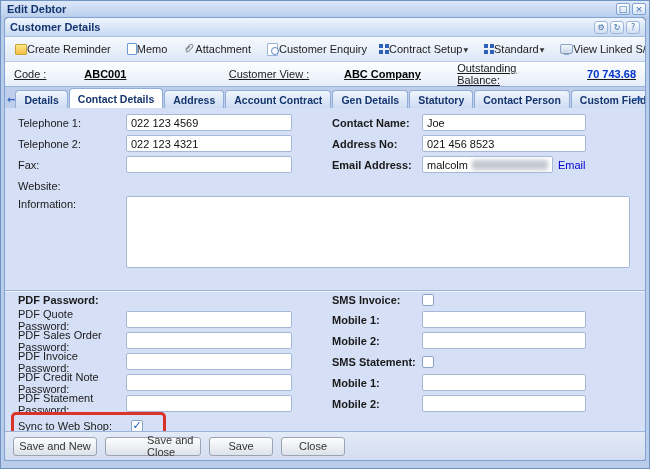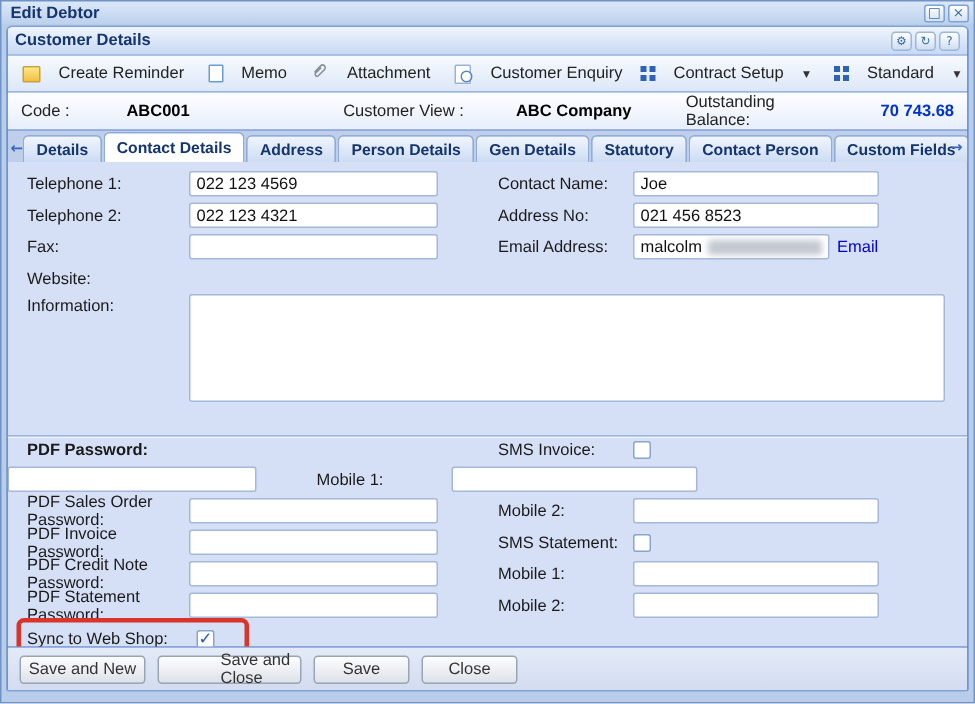--- a/index.html
+++ b/index.html
@@ -10,53 +10,53 @@
   .titlebar { height:15px; display:flex; align-items:center; padding:1px 3px 0 6px;
               background:linear-gradient(#dde8f8,#bcd1ed); }
   .titlebar .title { font-weight:bold; font-size:11px; color:#15356e; }
   .titlebar .spacer { flex:1; }
   .win-btn { width:14px; height:12px; margin-left:2px; border:1px solid #7fa3d4; border-radius:2px;
              background:linear-gradient(#ffffff,#d3e1f4); color:#3a6ea5; font-size:9px; line-height:10px;
              text-align:center; cursor:default; font-family:"DejaVu Sans",sans-serif; }
 
   
   .panel { position:absolute; left:3px; right:3px; top:16px; bottom:7px; border:1px solid #7fa3d4;
-           border-radius:4px 4px 2px 2px; background:#1d4ed8; display:flex; flex-direction:column; overflow:hidden; }
+           border-radius:4px 4px 2px 2px; background:#000000; display:flex; flex-direction:column; overflow:hidden; }
   .panel-header { height:19px; flex:0 0 19px; background:linear-gradient(#eff5fd,#c7d9f3);
                   border-bottom:1px solid #aabfde; display:flex; align-items:center; padding:0 5px; }
   .panel-header .ph-title { font-weight:bold; color:#15356e; }
   .panel-header .spacer { flex:1; }
   .hdr-icon { width:14px; height:13px; margin-left:2px; border:1px solid #9db6da; border-radius:3px;
               background:linear-gradient(#ffffff,#cfdef2); color:#3a6ea5; font-size:8px; line-height:11px;
               text-align:center; font-family:"DejaVu Sans",sans-serif; }
 
   
   .toolbar { height:25px; flex:0 0 25px; display:flex; align-items:center; padding:0 4px;
              background:linear-gradient(#f7fafe,#dce7f7); border-bottom:1px solid #b7c9e4; }
-  .tb-btn { display:flex; align-items:center; gap:12px; padding:3px 6px; border-radius:3px; white-space:nowrap;
+  .tb-btn { display:flex; align-items:center; gap:0; padding:3px 6px; border-radius:3px; white-space:nowrap;
             color:#222; cursor:default; }
   .tb-sep { width:1px; height:16px; background:#b3c5e0; box-shadow:1px 0 0 #f6f9fd; margin:0 2px; }
   .dd-arrow { font-size:6px; color:#333; margin-left:1px; font-family:"DejaVu Sans",sans-serif; }
 
   
   .ic { display:inline-block; flex:0 0 auto; }
   .ic-note { width:12px; height:11px; background:linear-gradient(#ffe787,#f3bf45); border:1px solid #c9a23c; border-radius:1px; }
   .ic-doc { width:10px; height:12px; background:#fff; border:1px solid #6b9bd2; border-radius:1px; }
   .ic-enquiry { position:relative; width:12px; height:12px; }
   .ic-enquiry::before { content:""; position:absolute; left:0; top:0; width:9px; height:11px; background:#fff; border:1px solid #9bb4d6; border-radius:1px; }
   .ic-enquiry::after { content:""; position:absolute; right:0; bottom:0; width:6px; height:6px; border:1.5px solid #5a86c2; border-radius:50%; background:rgba(255,255,255,.7); }
   .ic-grid { position:relative; width:10px; height:10px; }
   .ic-grid::before { content:""; position:absolute; left:0; top:0; width:4px; height:4px; background:#2e62b8;
                      box-shadow:6px 0 0 #2e62b8, 0 6px 0 #2e62b8, 6px 6px 0 #2e62b8; }
   .ic-monitor { position:relative; width:13px; height:10px; background:linear-gradient(#f2f6fb,#ccd7e6); border:1px solid #8aa4c8; border-radius:2px; }
   .ic-monitor::after { content:""; position:absolute; left:3px; bottom:-2px; width:5px; height:1px; background:#8aa4c8; }
 
   
   .summary { height:37px; flex:0 0 19px; display:flex; align-items:center; padding:0 9px;
-             background:linear-gradient(#fdfeff,#e7eefa); border-bottom:1px solid #9fb6da; }
+             background:linear-gradient(#fdfeff,#e7eefa); border-bottom:1px solid #9fb6da;text-decoration:underline; }
   .summary .lab { color:#222; }
   .summary .val { font-weight:bold; color:#000; }
   .s-code-lab { width:72px; }
   .s-code-val { width:148px; }
   .s-name-lab { width:118px; }
   .s-name-val { width:116px; }
   .s-bal-lab  { margin-left:auto; }
   .s-bal-val  { width:78px; text-align:right; color:#0033cc !important; }
 
   
@@ -68,21 +68,21 @@
   .tab { height:18px; display:flex; align-items:center; padding:0 8px; margin-right:1px; white-space:nowrap;
          background:linear-gradient(#f0f5fd,#cddcf3); border:1px solid #8fadd6; border-bottom:none;
          border-radius:4px 4px 0 0; color:#15356e; font-weight:bold; font-size:10.5px; cursor:default;margin-top:16px; }
   .tab.active { background:#fff; height:20px; }
 
   
   .form { flex:1; background:#d5dff5; padding-top:4px; display:flex; flex-direction:column; overflow:hidden; }
   .row { height:21px; flex:0 0 21px; display:flex; align-items:center; }
   .lbl-l { width:121px; padding-left:13px; }
   .fld-l { width:166px; position:relative; }
-  .lbl-r { width:130px; padding-left:40px; }
+  .lbl-r { width:130px; padding-left:40px;font-weight:bold; }
   .fld-r { width:164px; position:relative; display:flex; align-items:center; }
   input.txt { width:100%; height:17px; border:1px solid #a6b8d8; border-radius:2px; background:#fff;
               font:11px "Liberation Sans", sans-serif; color:#111; padding:0 4px; }
   .row-info { height:78px; flex:0 0 78px; align-items:flex-start; }
   .row-info .lbl-l { padding-top:2px; }
   textarea.big { width:504px; height:72px; border:1px solid #a6b8d8; border-radius:2px; background:#fff;
                  resize:none; font:11px "Liberation Sans", sans-serif; padding:2px 4px; }
   .gap16 { height:16px; flex:0 0 16px; }
   .hsep { height:1px; flex:0 0 1px; background:#9db4da; box-shadow:0 1px 0 #eef3fb; }
   .row-head { height:18px; flex:0 0 18px; display:flex; align-items:center; }
@@ -180,21 +180,21 @@
       <span class="val s-name-val">ABC Company</span>
       <span class="lab s-bal-lab">Outstanding Balance:</span>
       <span class="val s-bal-val">70 743.68</span>
     </div>
 
     <div class="tabbar">
       <span class="tab-scroll">←</span>
       <div class="tab">Details</div>
       <div class="tab active">Contact Details</div>
       <div class="tab">Address</div>
-      <div class="tab">Person Details</div>
+      <div class="tab">Account Contract</div>
       <div class="tab">Gen Details</div>
       <div class="tab">Statutory</div>
       <div class="tab">Contact Person</div>
       <div class="tab">Custom Fields</div>
 
       <span class="tab-scroll right">→</span>
     </div>
 
     <div class="form">
 
@@ -242,20 +242,21 @@
       <div class="row-head">
         <span class="lbl-l bold">PDF Password:</span>
         <span class="fld-l"></span>
         <span class="lbl-r">SMS Invoice:</span>
         <span class="fld-r">
             <span class="checkbox" data-checked="false"></span>
           </span>
       </div>
 
       <div class="row">
+        <span class="lbl-l">PDF Quote Password:</span>
         <span class="fld-l"><input class="txt" value="" style=""></span>
         <span class="lbl-r">Mobile 1:</span>
         <span class="fld-r">
             <input class="txt" value="" style="">
           </span>
       </div>
 
       <div class="row">
         <span class="lbl-l">PDF Sales Order Password:</span>
         <span class="fld-l"><input class="txt" value="" style=""></span>

